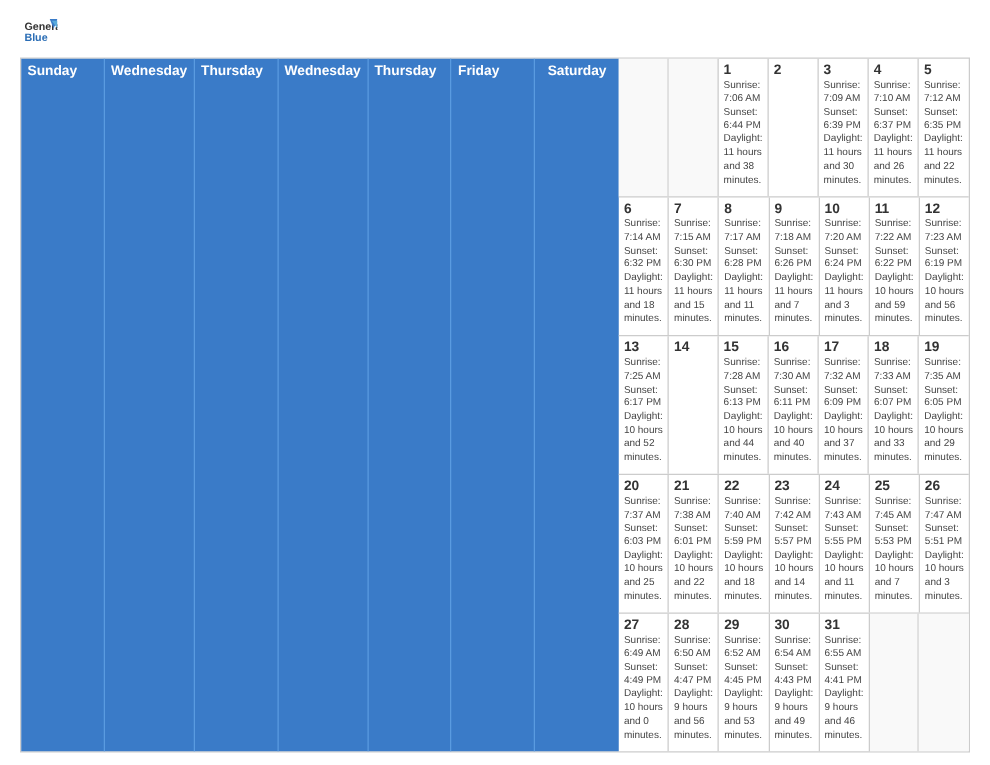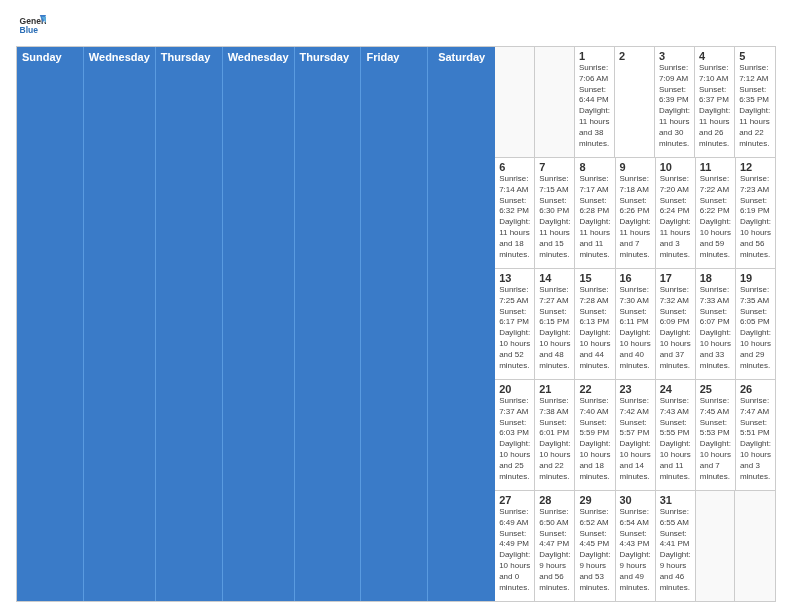--- a/index.html
+++ b/index.html
@@ -208,23 +208,20 @@
         </div>
         <div class="cal-row">
           <div class="cal-cell">
             <span class="day-num">13</span>
             <div class="cell-info">Sunrise: 7:25 AM
 Sunset: 6:17 PM
 Daylight: 10 hours and 52 minutes.</div>
           </div>
           <div class="cal-cell">
             <span class="day-num">14</span>
-            <div class="cell-info">Sunrise: 7:27 AM
-Sunset: 6:15 PM
-Daylight: 10 hours and 48 minutes.</div>
           </div>
           <div class="cal-cell">
             <span class="day-num">15</span>
             <div class="cell-info">Sunrise: 7:28 AM
 Sunset: 6:13 PM
 Daylight: 10 hours and 44 minutes.</div>
           </div>
           <div class="cal-cell">
             <span class="day-num">16</span>
             <div class="cell-info">Sunrise: 7:30 AM

